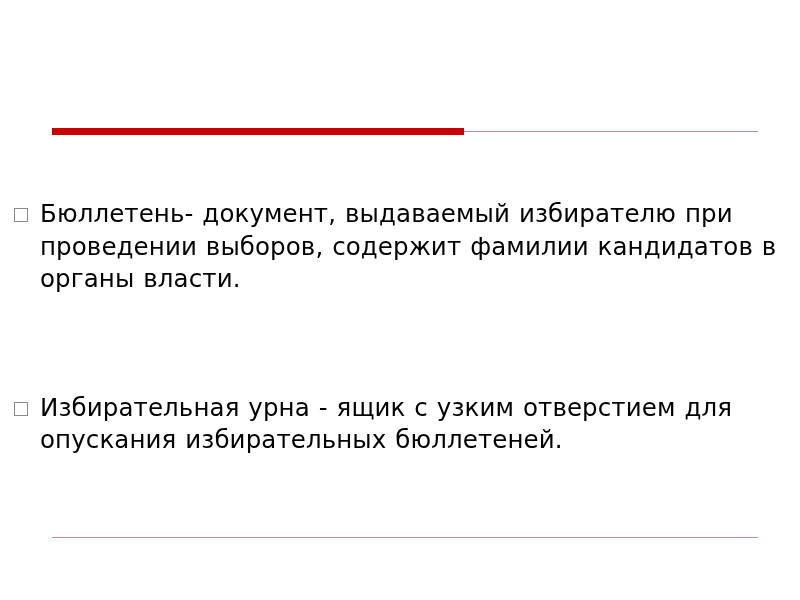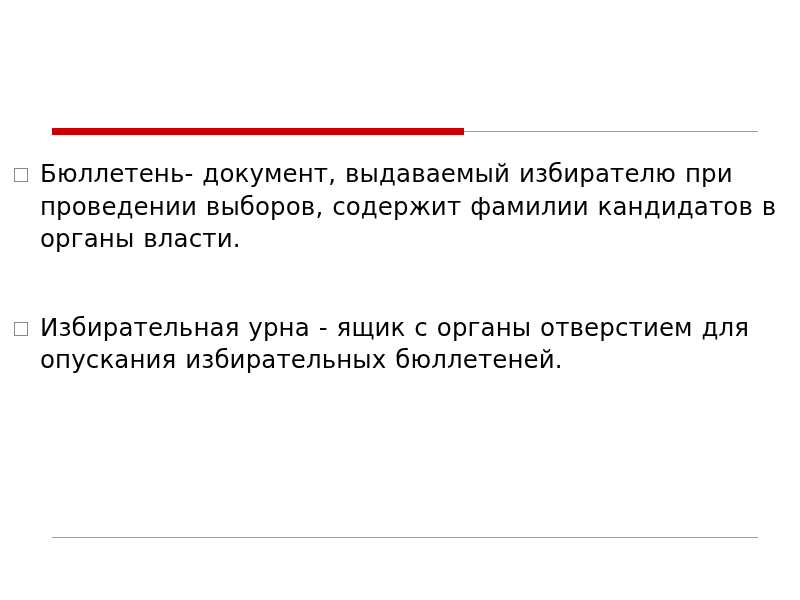--- a/index.html
+++ b/index.html
@@ -60,20 +60,21 @@
   .content {
     position: absolute;
     left: 8px;
     top: 158px;
     width: 784px;
   }
   .bullet-item {
     display: flex;
     align-items: flex-start;
     margin-bottom: 0;
+    margin-top: 40px;
   }
   .bullet-marker {
     flex: 0 0 auto;
     width: 14px;
     height: 14px;
     border: 1px solid #8a8a8a;
     background: #ffffff;
     margin-top: 10px;
     margin-right: 12px;
     margin-left: 6px;
@@ -105,20 +106,20 @@
 
     <div class="bullet-item">
       <span class="bullet-marker"></span>
       <span class="bullet-text">Бюллетень- документ, выдаваемый избирателю при проведении выборов, содержит фамилии кандидатов в органы власти.</span>
     </div>
 
     <div class="gap"></div>
 
     <div class="bullet-item">
       <span class="bullet-marker"></span>
-      <span class="bullet-text">Избирательная урна - ящик с органы отверстием для опускания избирательных бюллетеней.</span>
+      <span class="bullet-text">Избирательная урна - ящик с узким отверстием для опускания избирательных бюллетеней.</span>
     </div>
 
   </div>
 
   <div class="bottom-rule"></div>
 
 </div>
 
 </body></html>

